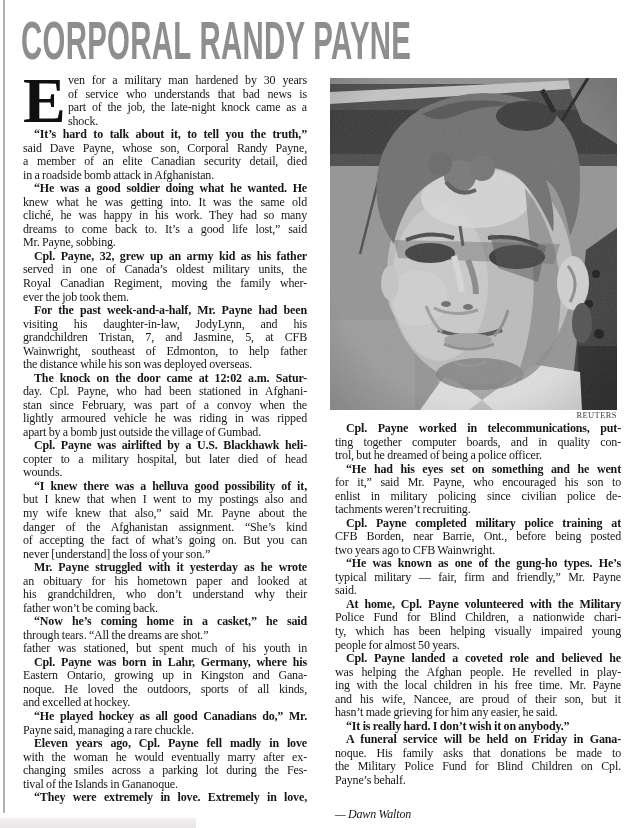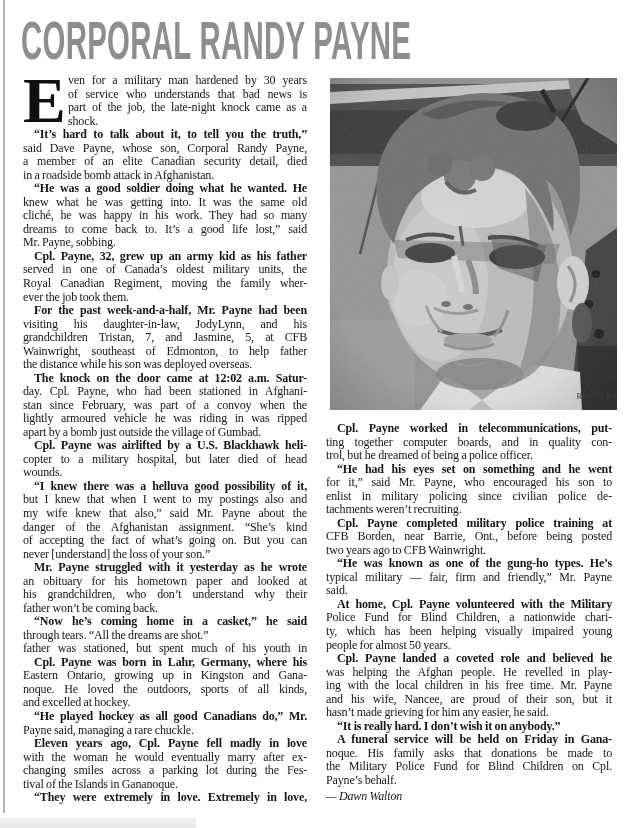--- a/index.html
+++ b/index.html
@@ -19,38 +19,38 @@
     font-family:"Liberation Sans", sans-serif;
     font-weight:bold;font-size:53px;line-height:1;
     color:#8e8e8e;white-space:nowrap;
     transform:scaleX(0.555);transform-origin:0 0;
     letter-spacing:0.5px;
   }
   .col{
     position:absolute;font-size:12px;line-height:13.53px;
   }
   .col-left{left:23px;top:74px;width:284px;}
-  .col-right{left:326px;top:422px;width:286px;}
+  .col-right{left:335px;top:422px;width:286px;}
   .line{
     text-align:justify;text-align-last:justify;
     letter-spacing:-0.15px;word-spacing:-0.4px;
   }
   .line.last{text-align-last:left;}
   .line.indent{text-indent:11px;font-weight:bold;}
   .dropcap{
     float:left;width:45px;height:50px;margin-top:3px;
     font-size:64px;line-height:47px;font-weight:bold;color:#101010;
   }
-  .byline{margin-top:3px;font-style:italic;}
+  .byline{margin-top:21px;font-style:italic;}
   .photo{
     position:absolute;left:330px;top:78px;width:287px;height:332px;margin:0;
   }
   .photo svg{display:block;}
   .credit{
-    position:absolute;left:330px;top:391px;width:287px;
+    position:absolute;left:330px;top:410px;width:287px;
     text-align:right;font-size:8.5px;letter-spacing:0.4px;color:#3d3d3d;
   }
   .scan-artifact{
     position:absolute;left:0;top:818px;width:196px;height:10px;
     background:linear-gradient(#f2f0f0,#e9e6e6);
   }
 </style>
 </head>
 <body>
 

